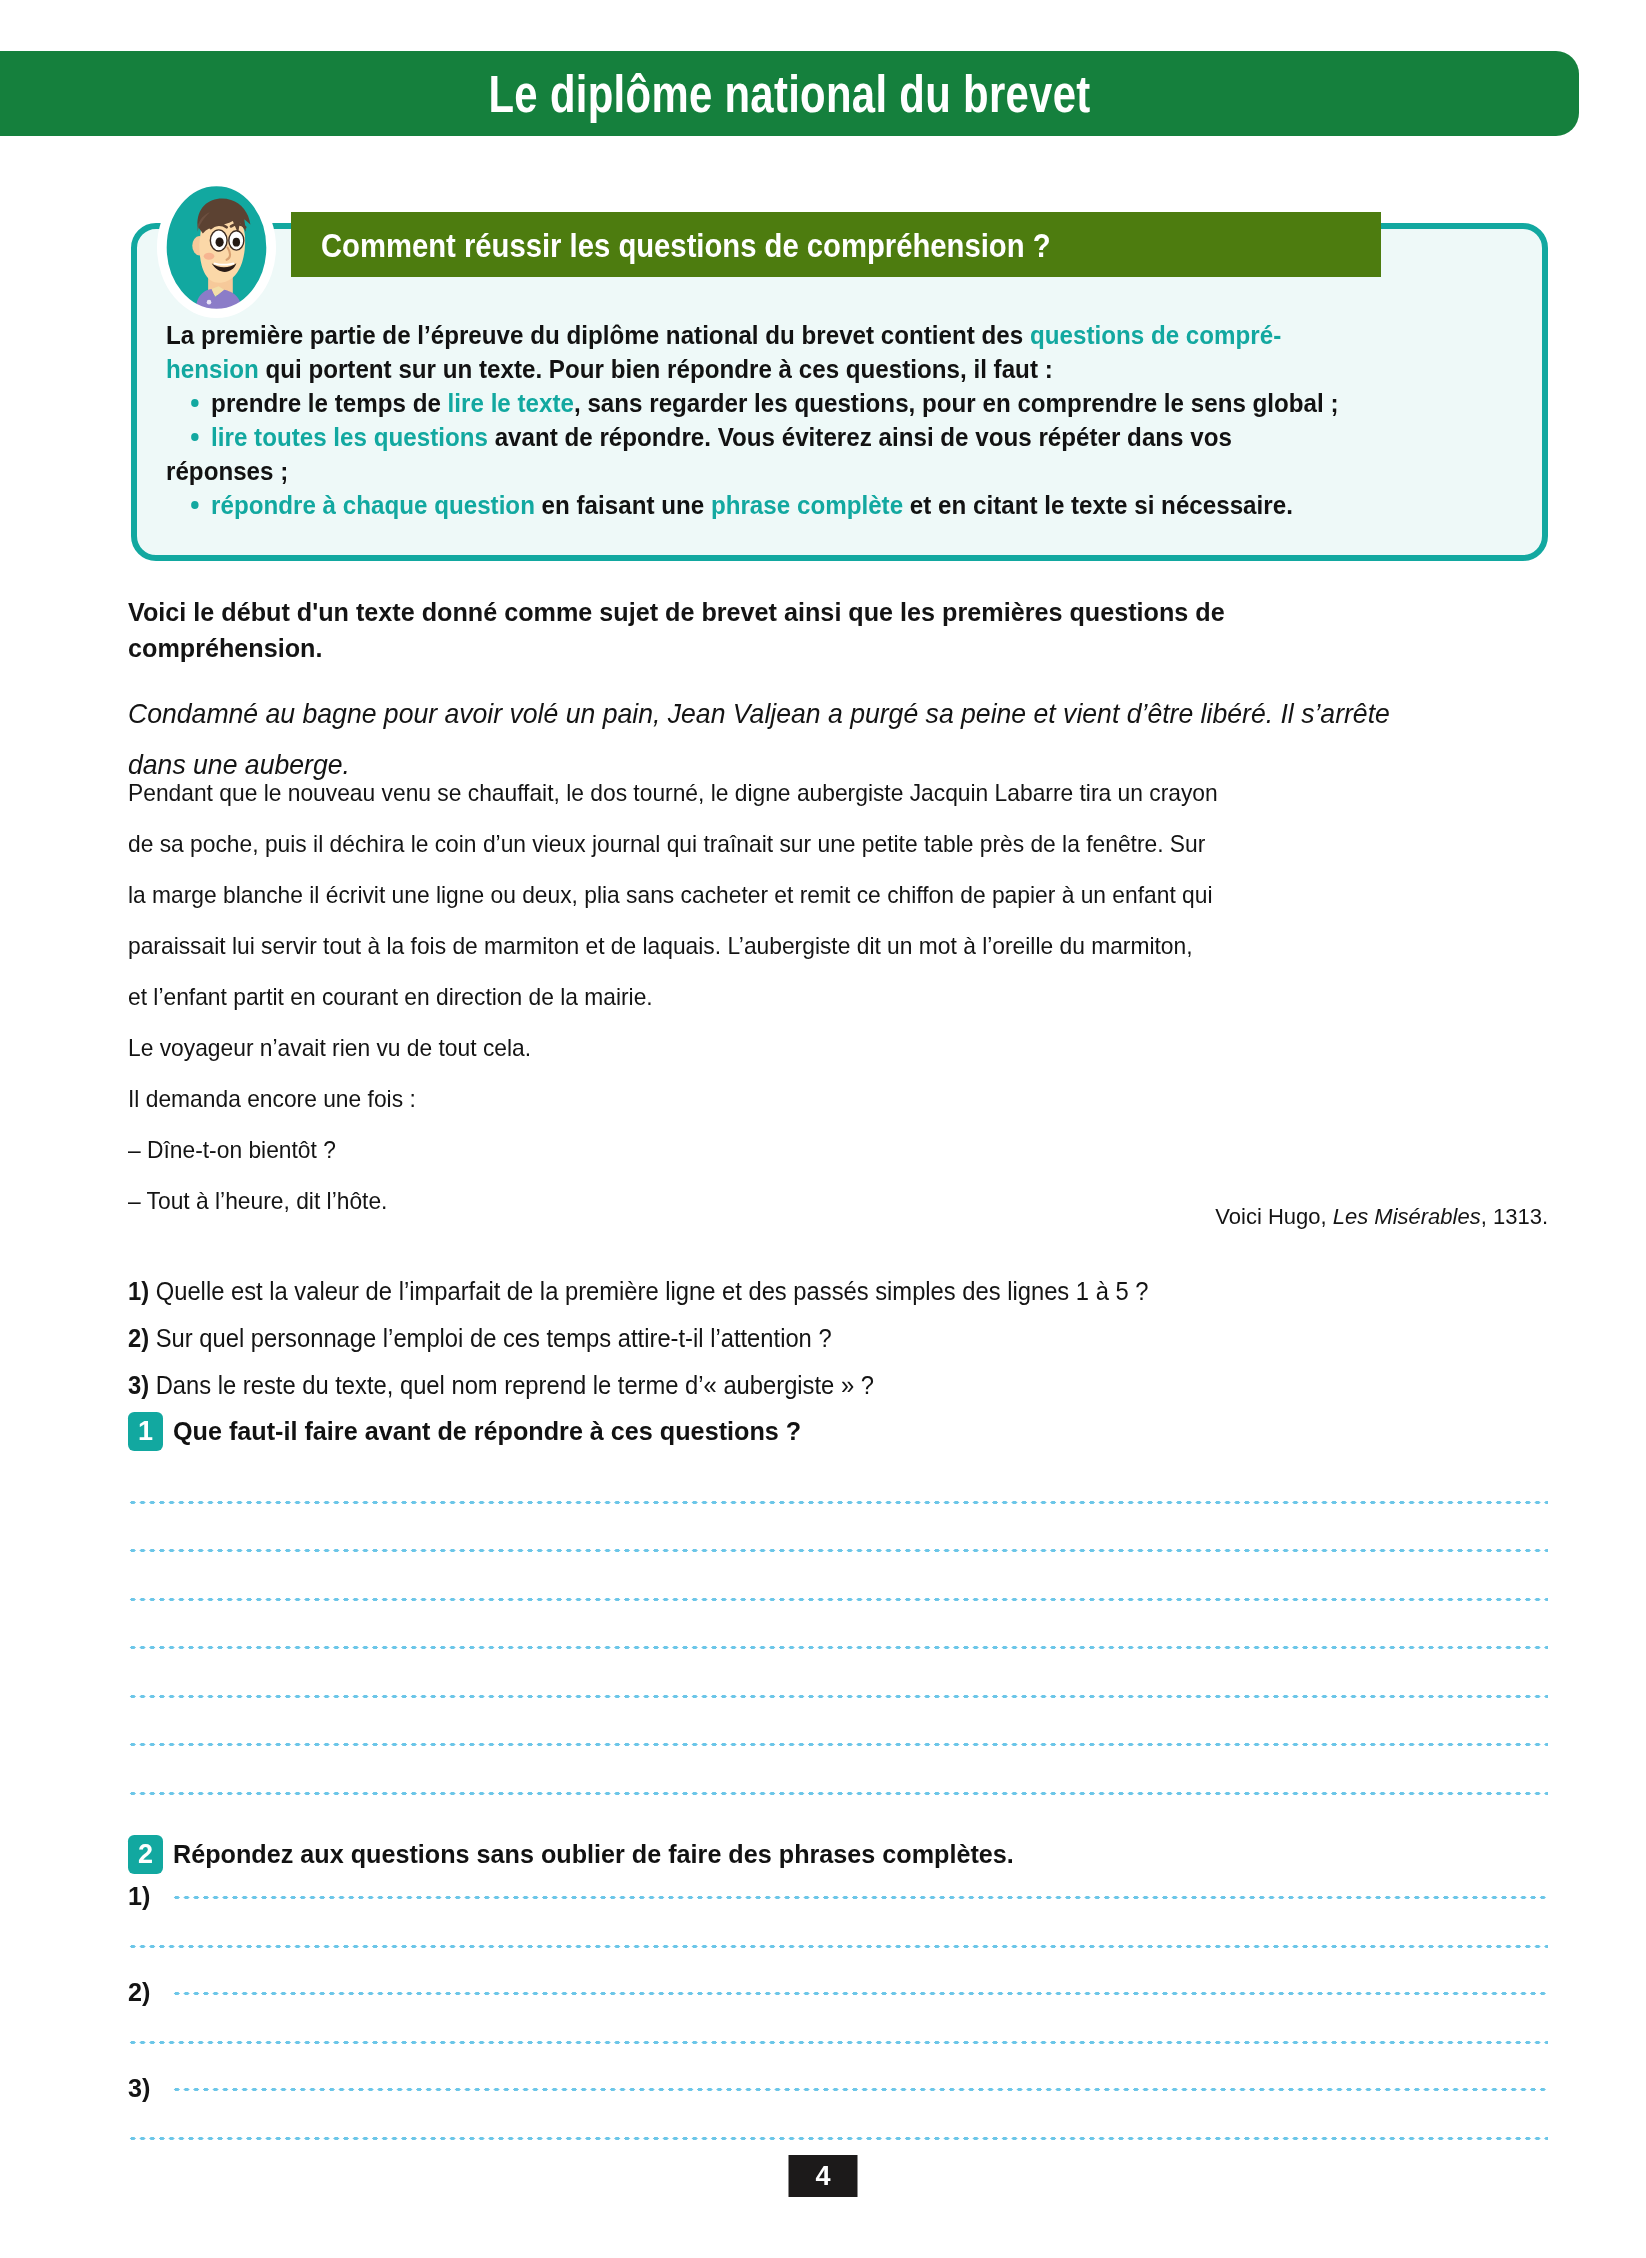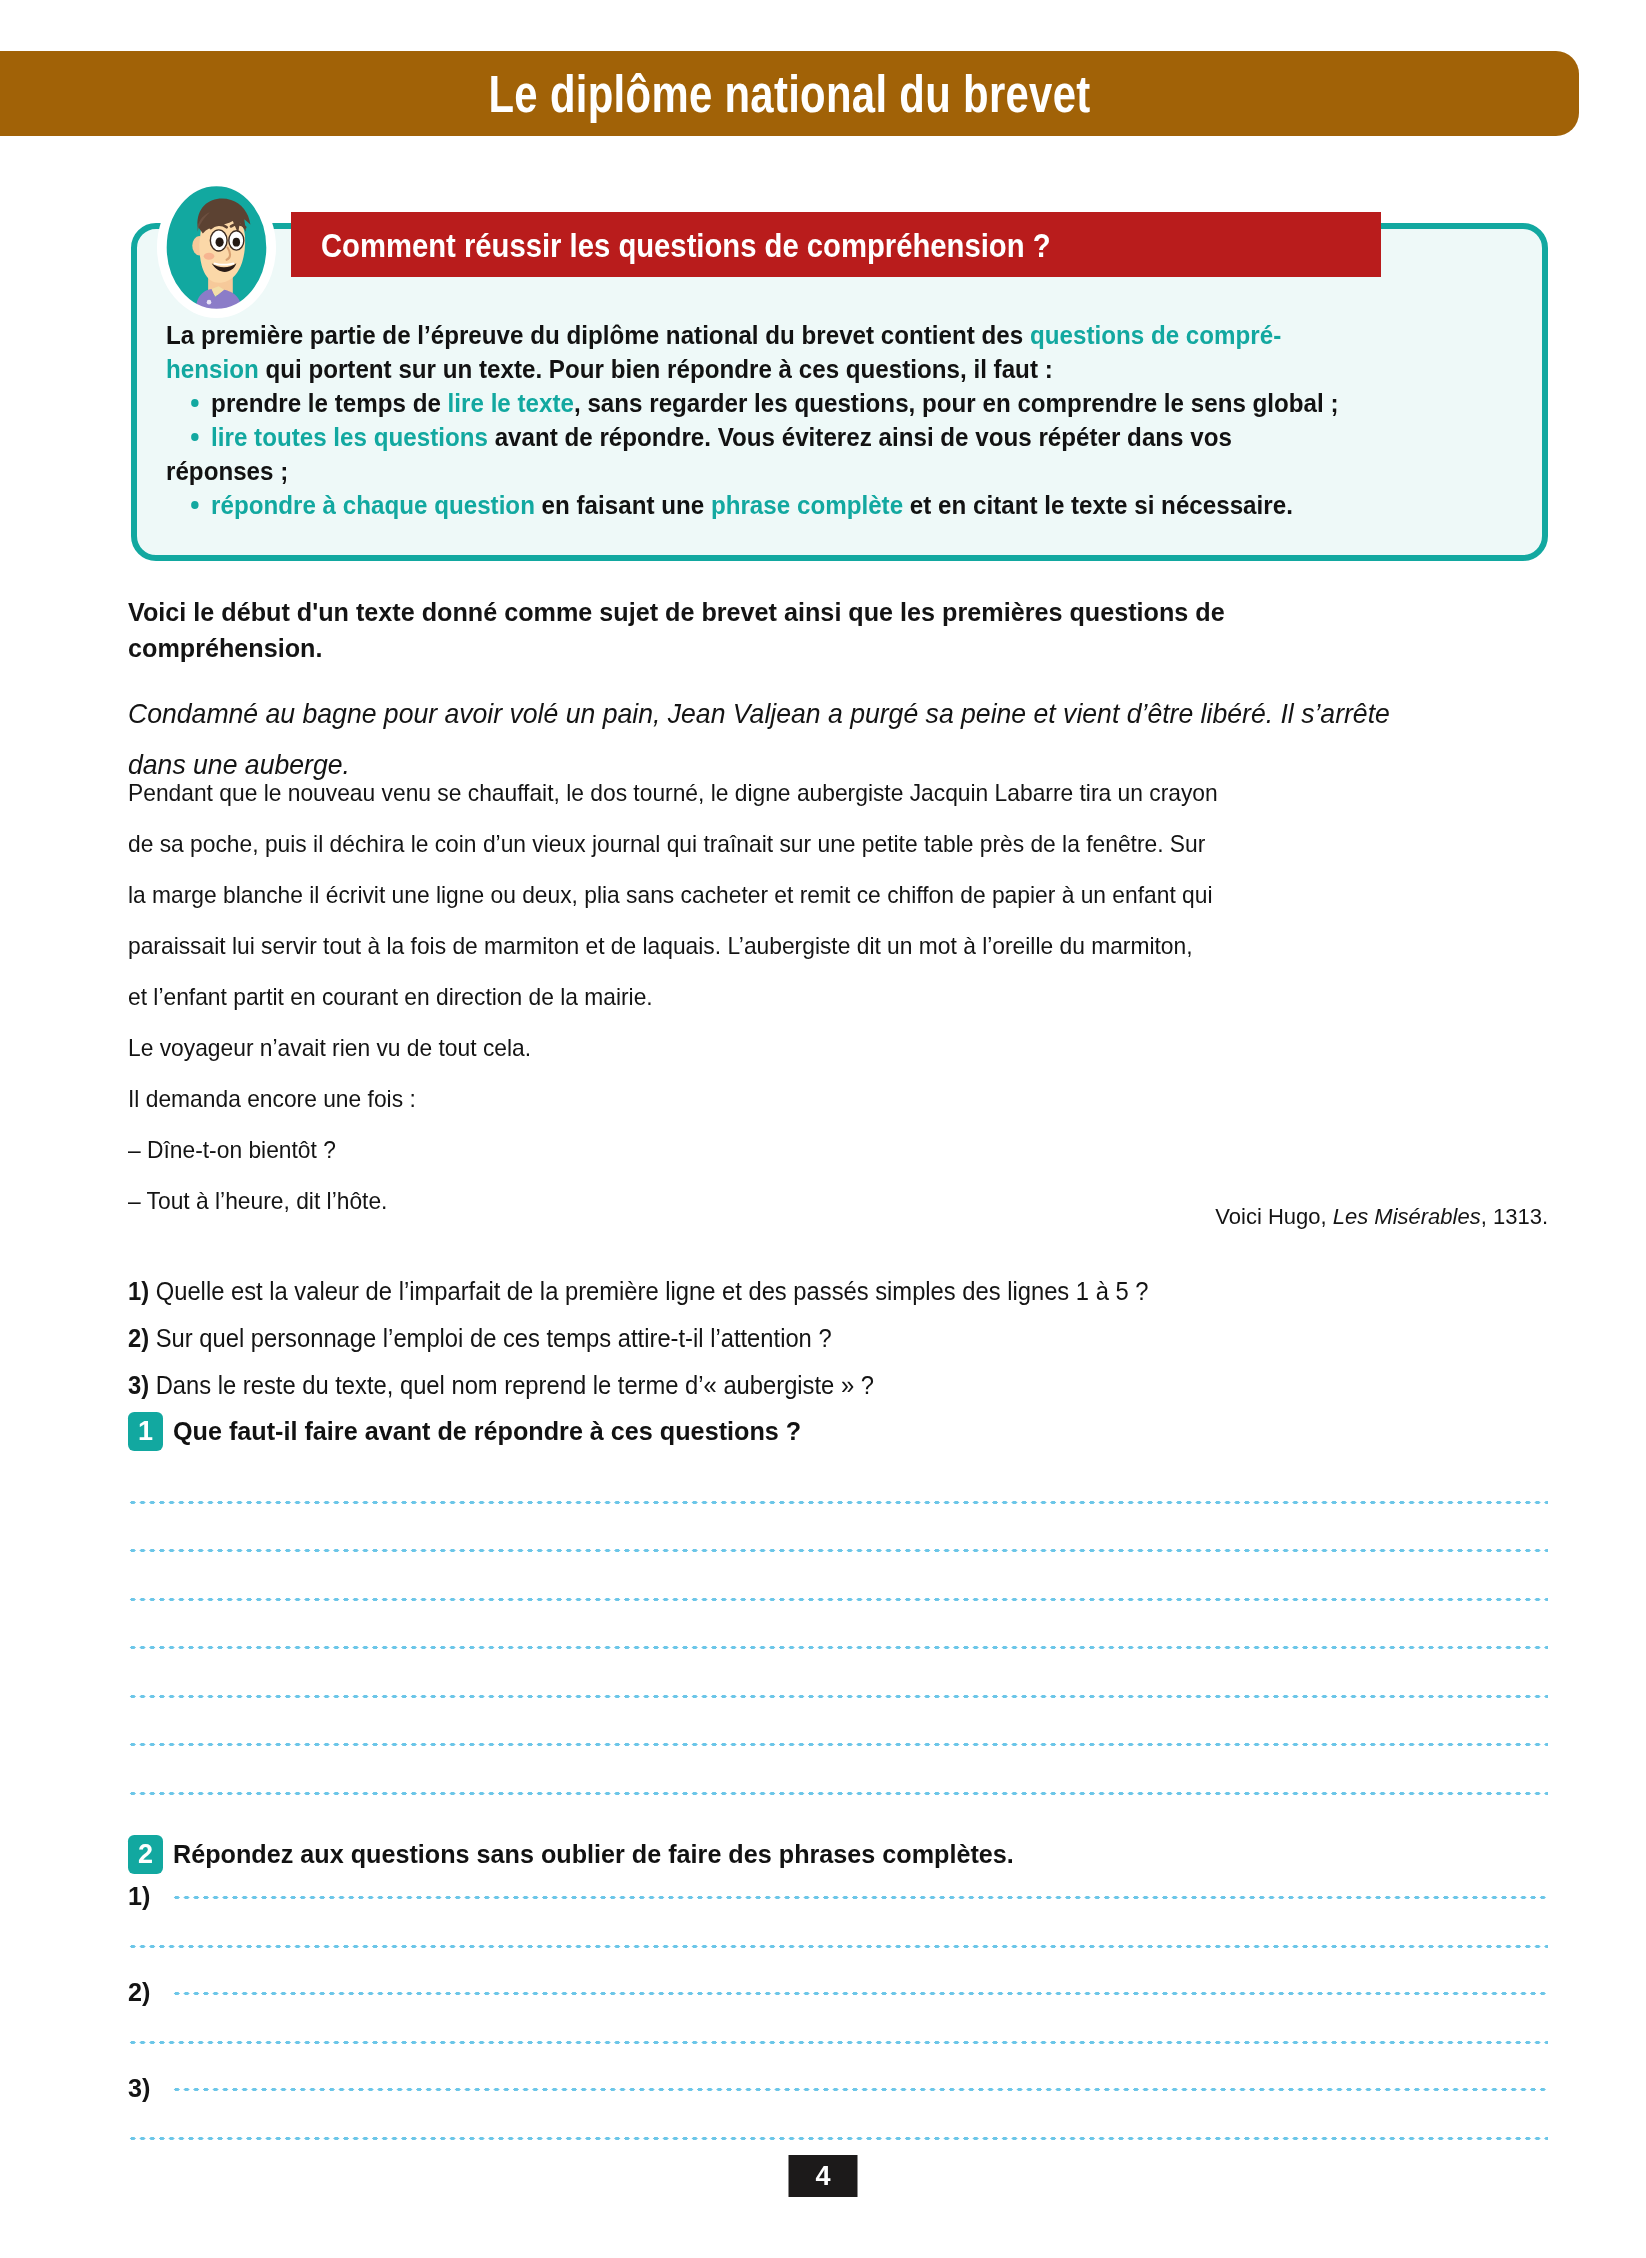--- a/index.html
+++ b/index.html
@@ -16,21 +16,21 @@
     overflow: hidden;
   }
 
   
   .title-banner {
     position: absolute;
     left: 0;
     top: 51px;
     width: 1579px;
     height: 85px;
-    background: #a16207;
+    background: #15803d;
     border-radius: 0 23px 23px 0;
   }
   .title-banner-text {
     position: absolute;
     left: 0; right: 0;
     top: 50%;
     transform: translateY(-50%) scaleX(0.82);
     text-align: center;
     color: #ffffff;
     font-size: 51px;
@@ -49,21 +49,21 @@
     border: 6.2px solid #12a8a0;
     border-radius: 25px;
     background: #eef9f8;
   }
   .callout-banner {
     position: absolute;
     left: 291px;
     top: 212px;
     width: 1090px;
     height: 65px;
-    background: #b91c1c;
+    background: #4d7c0f;
     z-index: 3;
   }
   .callout-banner-text {
     position: absolute;
     left: 30px;
     top: 50%;
     transform: translateY(-50%) scaleX(0.86);
     transform-origin: left center;
     color: #ffffff;
     font-size: 34px;

